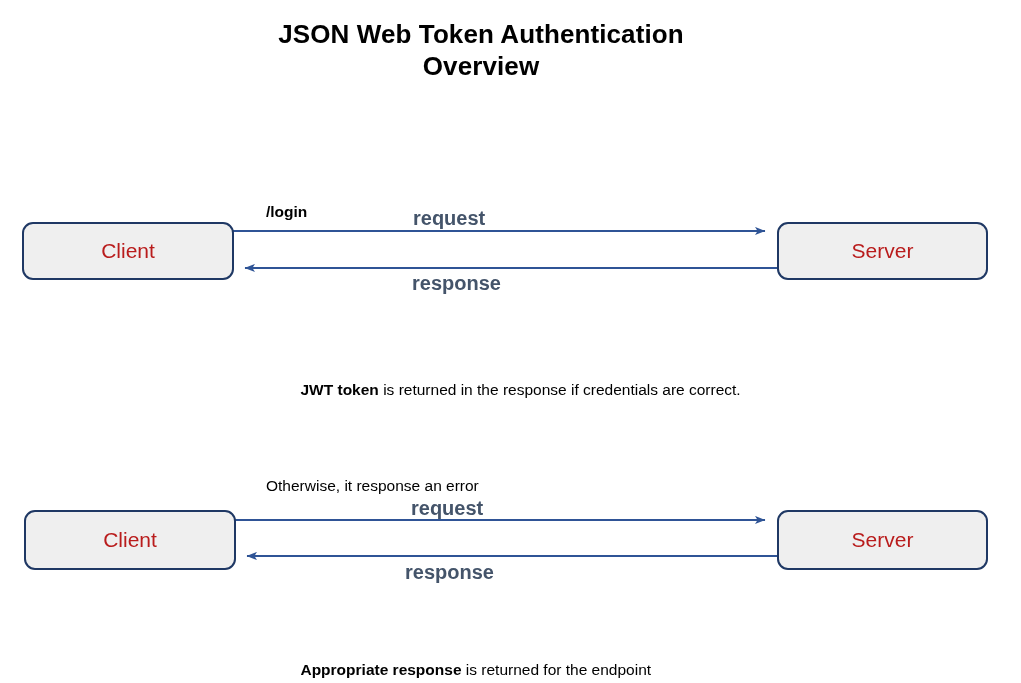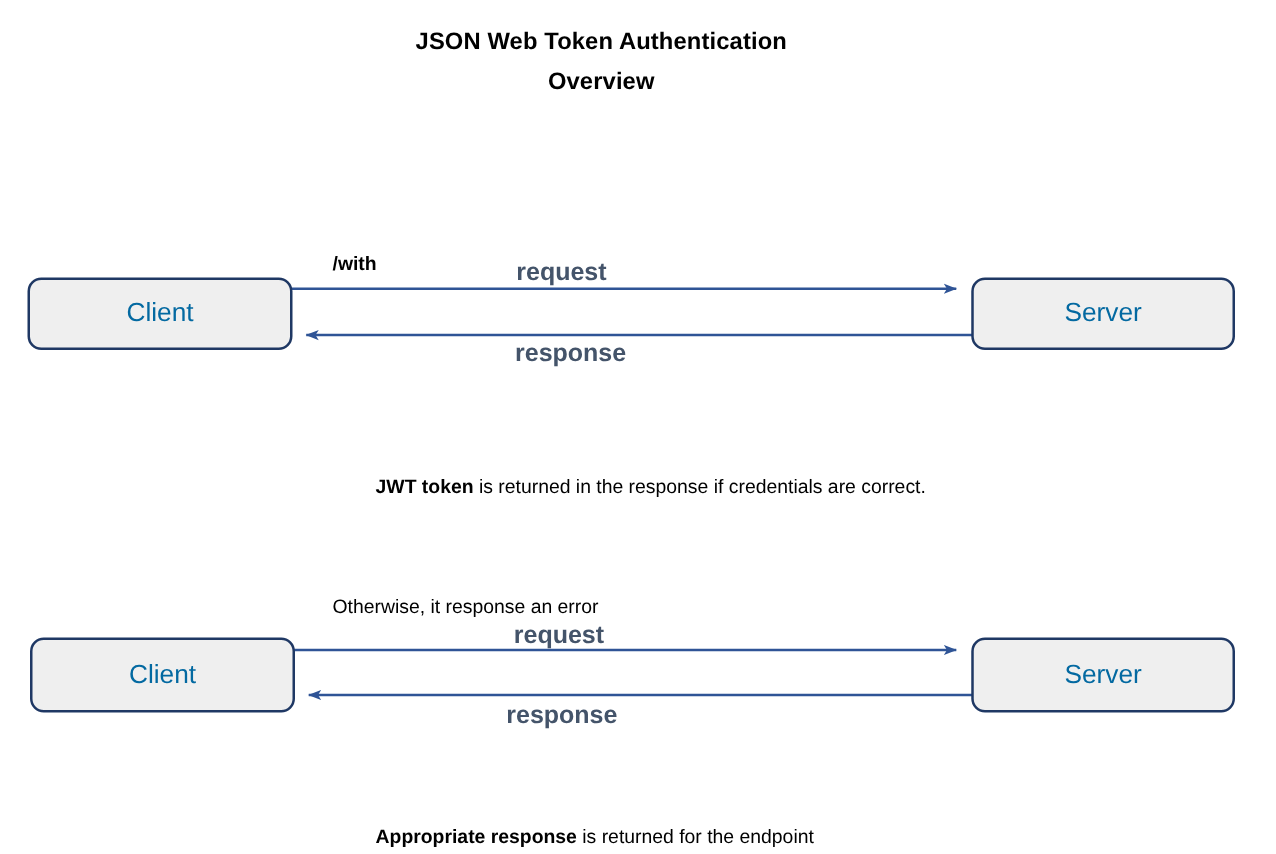--- a/index.html
+++ b/index.html
@@ -19,40 +19,40 @@
     overflow: hidden;
   }
 
   
   .title {
     position: absolute;
     left: 0;
     top: 18px;
     width: 962px;
     text-align: center;
-    font-size: 19px;
+    font-size: 26px;
     font-weight: bold;
     line-height: 32px;
     color: #000000;
     letter-spacing: 0.1px;
   }
   .title-line { display: block; }
 
   
   .node {
     position: absolute;
     box-sizing: border-box;
     background: #EFEFEF;
     border: 2.5px solid #1F3864;
     border-radius: 11px;
     display: flex;
     align-items: center;
     justify-content: center;
     font-size: 21px;
-    color: #0369a1;
+    color: #b91c1c;
     font-weight: normal;
   }
 
   
   .note {
     position: absolute;
     font-size: 15.5px;
     line-height: 24px;
     color: #000000;
     white-space: pre;
@@ -111,21 +111,21 @@
     </g>
 
     <g>
       <line x1="988" y1="556" x2="247" y2="556" stroke="#2F5496" stroke-width="2" marker-end="url(#ah-left)"></line>
     </g>
   </svg>
 
   <div>
 
     <div class="note" style="left:266px; top:152px;">
-      <div><b>/with</b></div>
+      <div><b>/login</b></div>
     </div>
 
     <div class="arrow-label" style="left:413px; top:207px;">request</div>
 
     <div class="node" style="left:22px; top:222px; width:212px; height:58px;">
       <span>Client</span>
     </div>
 
     <div class="node" style="left:777px; top:222px; width:211px; height:58px;">
       <span>Server</span>

